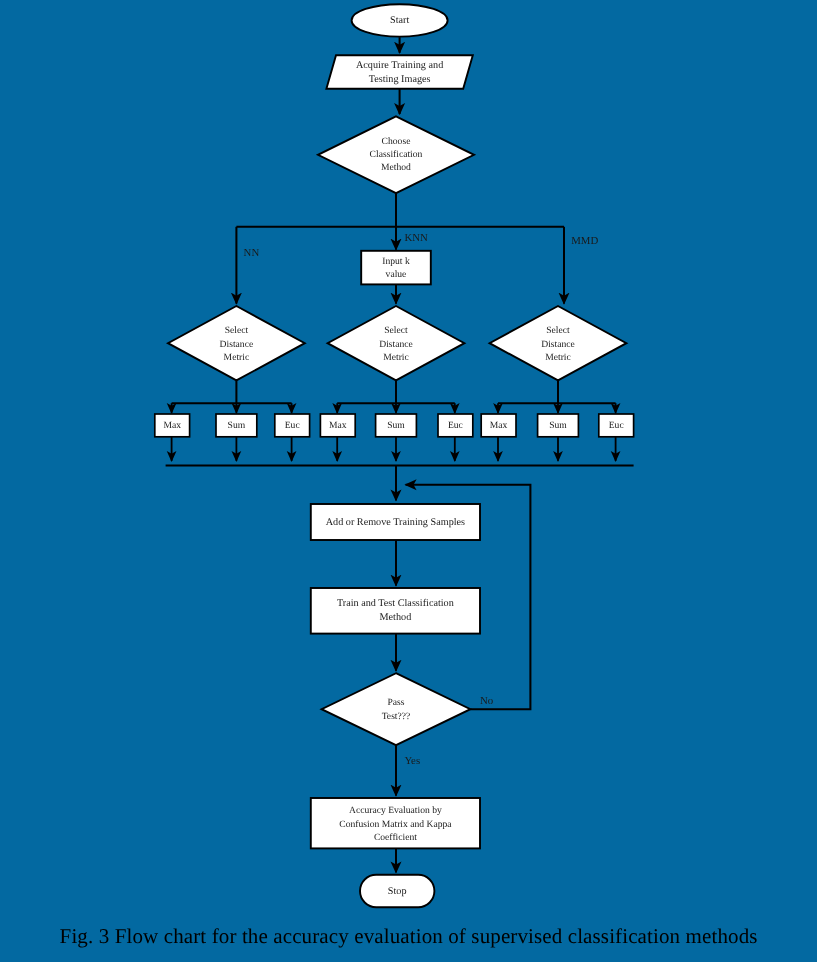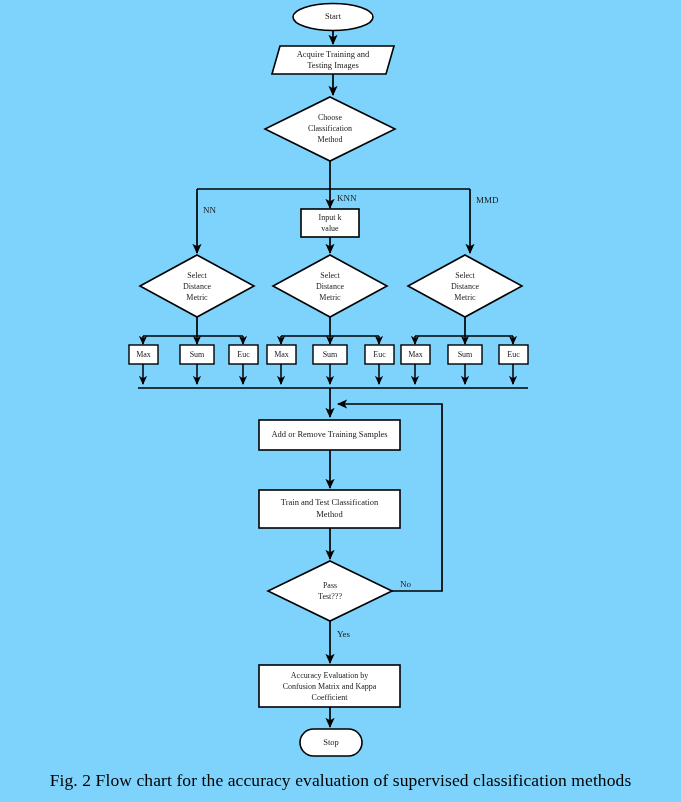--- a/index.html
+++ b/index.html
@@ -10,21 +10,21 @@
   body {
     width: 681px;
     height: 802px;
     font-family: "Liberation Serif", serif;
     overflow: hidden;
   }
   #figure-root {
     position: relative;
     width: 681px;
     height: 802px;
-    background: #7dd3fc;
+    background: #0369a1;
   }
   #flow-svg {
     position: absolute;
     left: 0;
     top: 0;
     width: 681px;
     height: 770px;
     display: block;
   }
   .node-shape {
@@ -221,15 +221,15 @@
     <text class="node-text-sm" x="329.5" y="676">Accuracy Evaluation by</text>
     <text class="node-text-sm" x="329.5" y="687">Confusion Matrix and Kappa</text>
     <text class="node-text-sm" x="329.5" y="698">Coefficient</text>
 
     <line class="connector" x1="330" y1="707" x2="330" y2="727" marker-end="url(#arrow)"></line>
 
     <rect class="node-shape" x="300" y="729" width="62" height="27" rx="13.5" ry="13.5"></rect>
     <text class="node-text" x="331" y="743">Stop</text>
   </svg>
 
-  <div id="figure-caption">Fig. 2 Flow chart for the accuracy evaluation of supervised classification methods</div>
+  <div id="figure-caption">Fig. 3 Flow chart for the accuracy evaluation of supervised classification methods</div>
 
 </div>
 
 </body></html>

